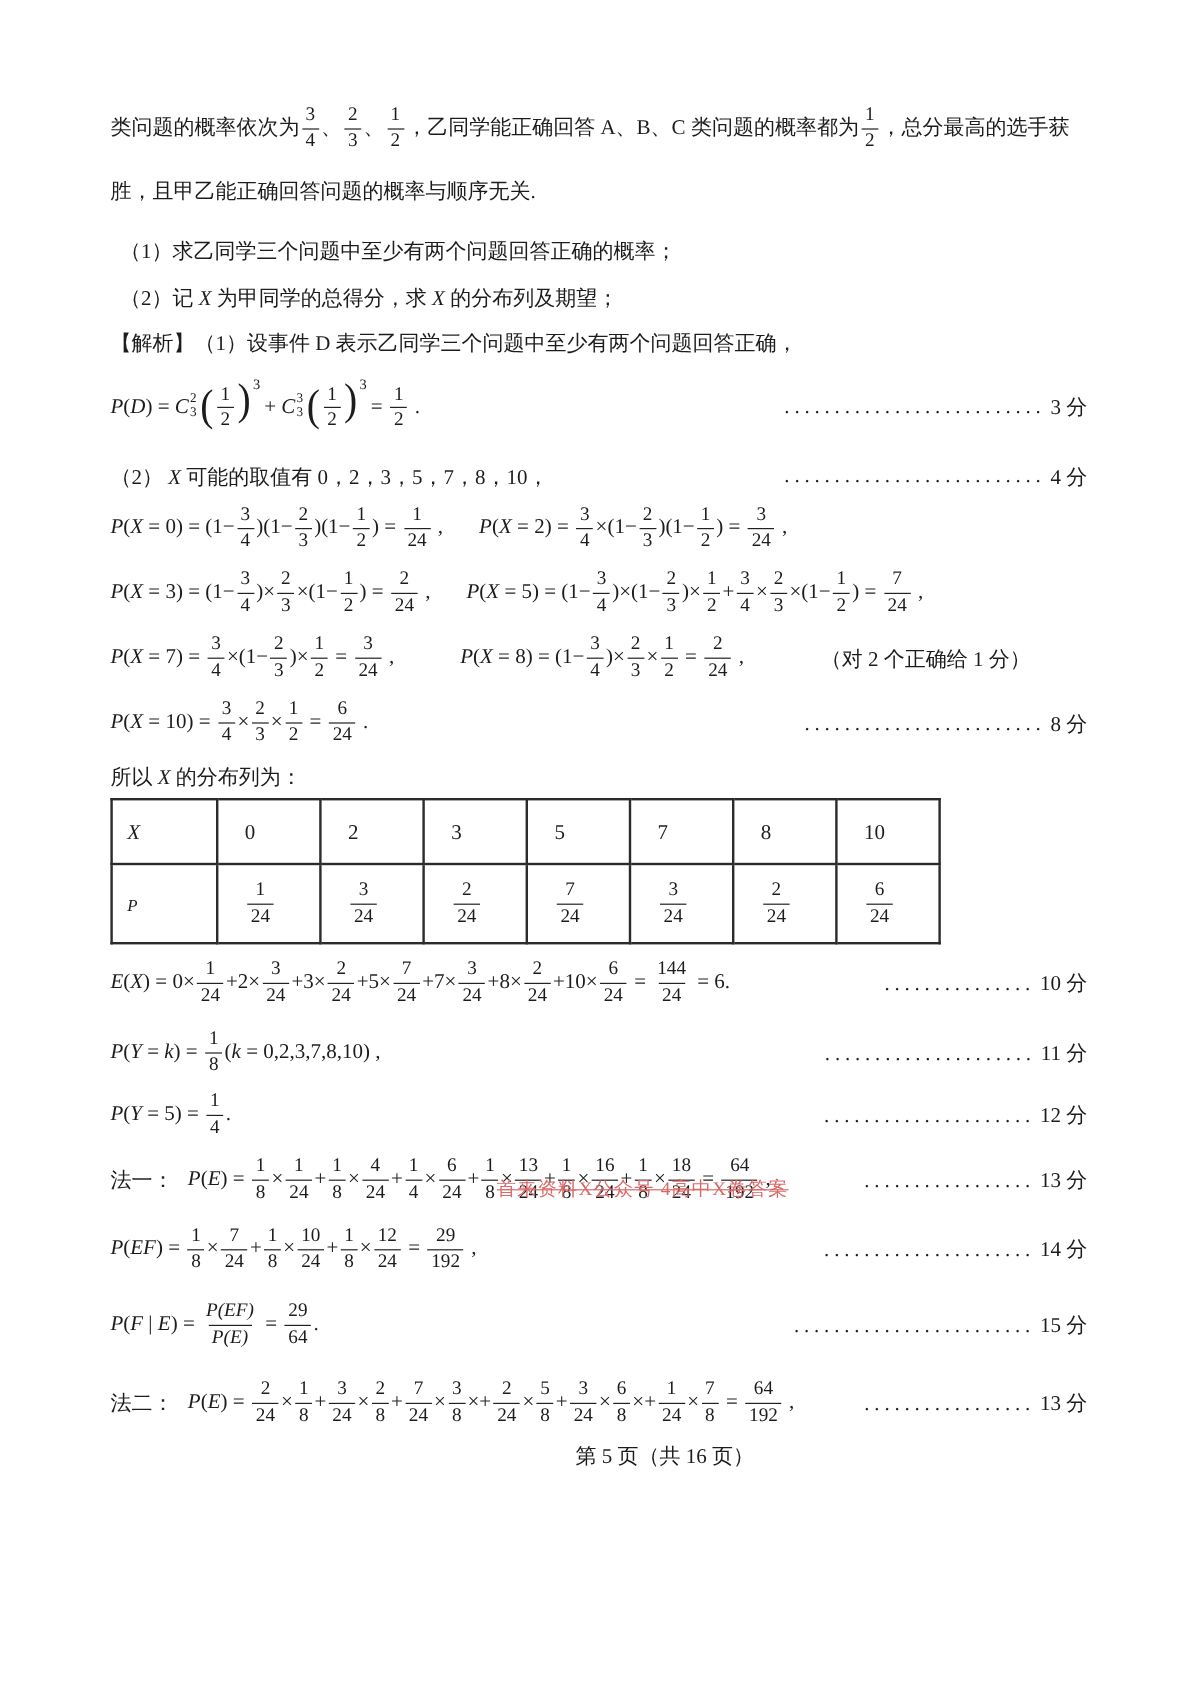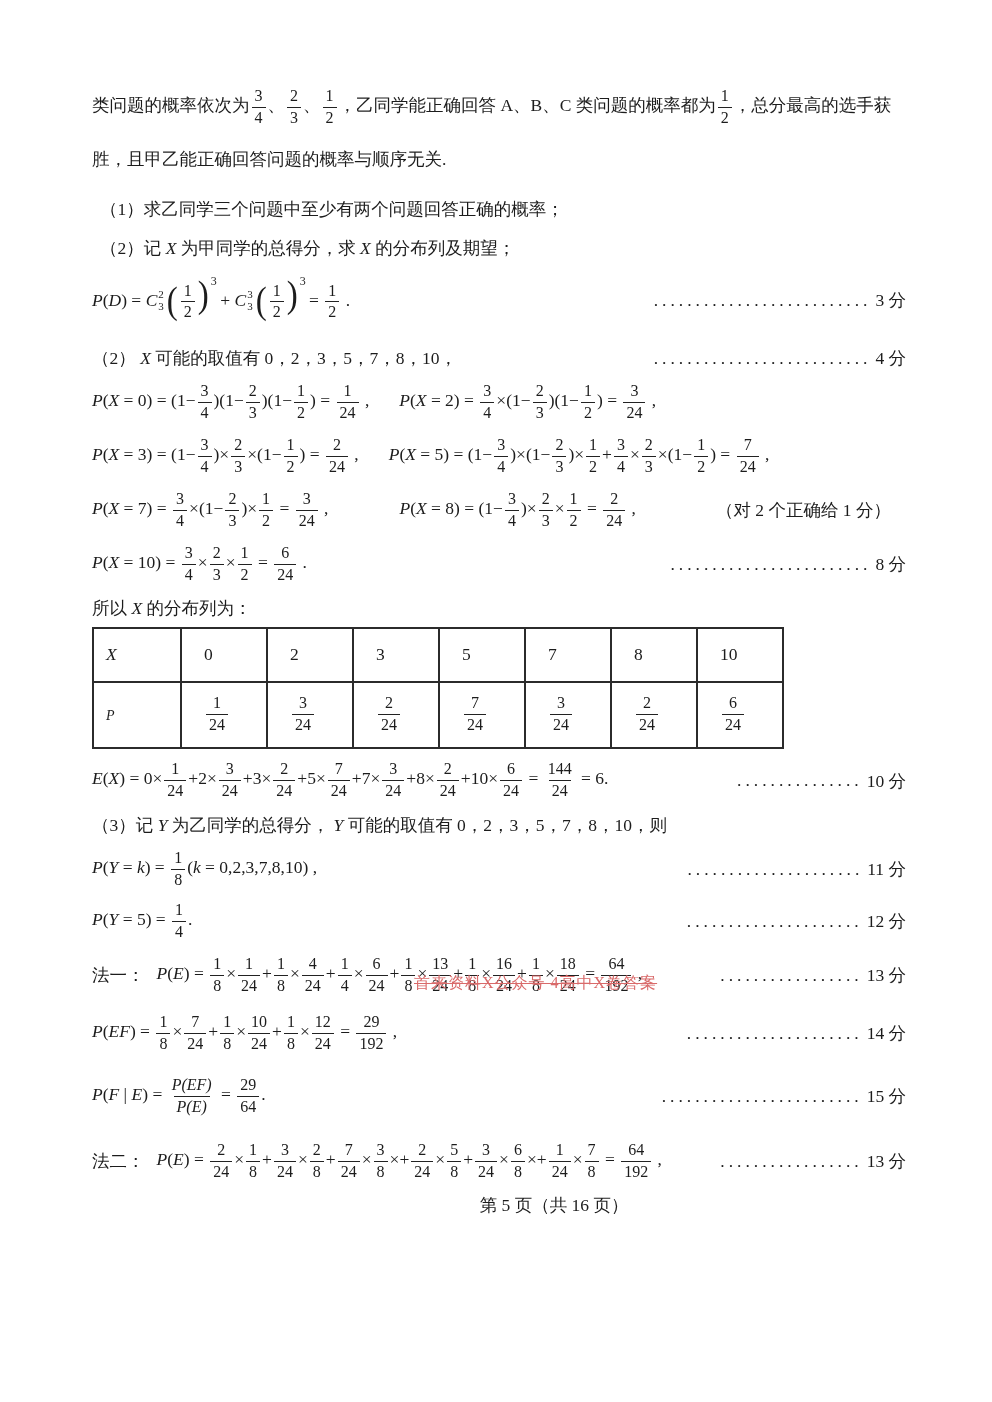--- a/index.html
+++ b/index.html
@@ -45,21 +45,21 @@
   .m-p1a{margin-top:88px;}
   .m-p1b{margin-top:20px;}
   .m-q1{margin-top:26px;}
   .m-q2{margin-top:14px;}
   .m-q3{margin-top:14px;}
   .m-hdr{margin-top:14px;}
   .m-pd{margin-top:8px;min-height:64px;}
   .m-xv{margin-top:14px;}
   .m-px1{margin-top:6px;}
   .m-px2{margin-top:2px;}
-  .m-px3{margin-top:2px;gap:16px;}
+  .m-px3{margin-top:2px;}
   .m-px4{margin-top:2px;}
   .m-sy{margin-top:6px;}
   .m-ex{margin-top:6px;}
   .m-q3l{margin-top:6px;}
   .m-pyk{margin-top:8px;min-height:48px;}
   .m-py5{margin-top:4px;min-height:48px;}
   .m-ev{margin-top:8px;}
   .m-fa1{margin-top:4px;position:relative;}
   .m-pef{margin-top:6px;}
   .m-pfe{margin-top:8px;min-height:58px;}
@@ -81,20 +81,21 @@
         <span class="den">2</span>
       </span><span class="mr">，乙同学能正确回答 A、B、C 类问题的概率都为</span><span class="frac">
         <span class="num">1</span>
         <span class="den">2</span>
       </span><span class="mr">，总分最高的选手获</span></div>
   <div class="txt m-p1b">胜，且甲乙能正确回答问题的概率与顺序无关.</div>
 
   <div class="txt ind m-q1">（1）求乙同学三个问题中至少有两个问题回答正确的概率；</div>
   <div class="txt ind m-q2"><span class="mr">（2）记 </span><span class="mi">X</span><span class="mr"> 为甲同学的总得分，求 </span><span class="mi">X</span><span class="mr"> 的分布列及期望；</span></div>
 
+  <div class="txt m-hdr">【解析】（1）设事件 D 表示乙同学三个问题中至少有两个问题回答正确，</div>
 
   <div class="row fr m-pd">
     <span><span class="mi">P</span><span class="mr">(</span><span class="mi">D</span><span class="mr">) = </span><span class="comb">
           <span class="mi">C</span>
           <span class="scripts">
             <span>2</span>
             <span>3</span>
           </span>
         </span><span class="bigp">(</span><span class="frac">
           <span class="num">1</span>
@@ -322,21 +323,20 @@
         </span><span class="mr"> = </span><span class="frac">
           <span class="num">144</span>
           <span class="den">24</span>
         </span><span class="mr"> = 6.</span></span>
     <span class="dotlead">
       <span class="dots">...............</span>
       <span class="score">10 分</span>
     </span>
   </div>
 
-  <div class="txt m-q3l"><span class="mr">（3）记 </span><span class="mi">Y</span><span class="mr"> 为乙同学的总得分， </span><span class="mi">Y</span><span class="mr"> 可能的取值有 0，2，3，5，7，8，10，则</span></div>
 
   <div class="row m-pyk">
     <span><span class="mi">P</span><span class="mr">(</span><span class="mi">Y</span><span class="mr"> = </span><span class="mi">k</span><span class="mr">) = </span><span class="frac">
           <span class="num">1</span>
           <span class="den">8</span>
         </span><span class="mr">(</span><span class="mi">k</span><span class="mr"> = 0,2,3,7,8,10) ,</span></span>
     <span class="dotlead">
       <span class="dots">.....................</span>
       <span class="score">11 分</span>
     </span>

